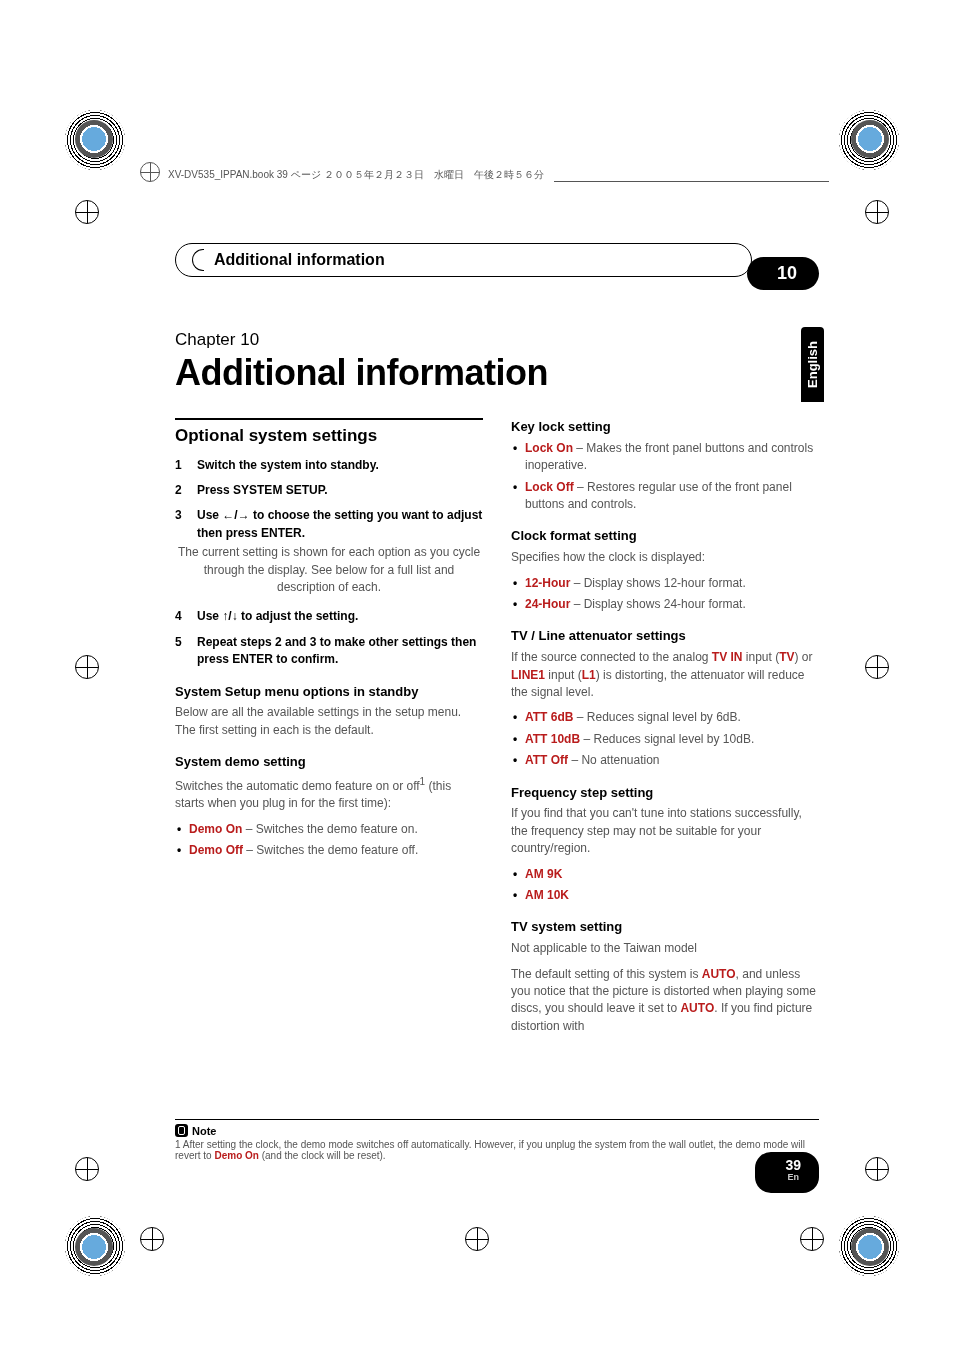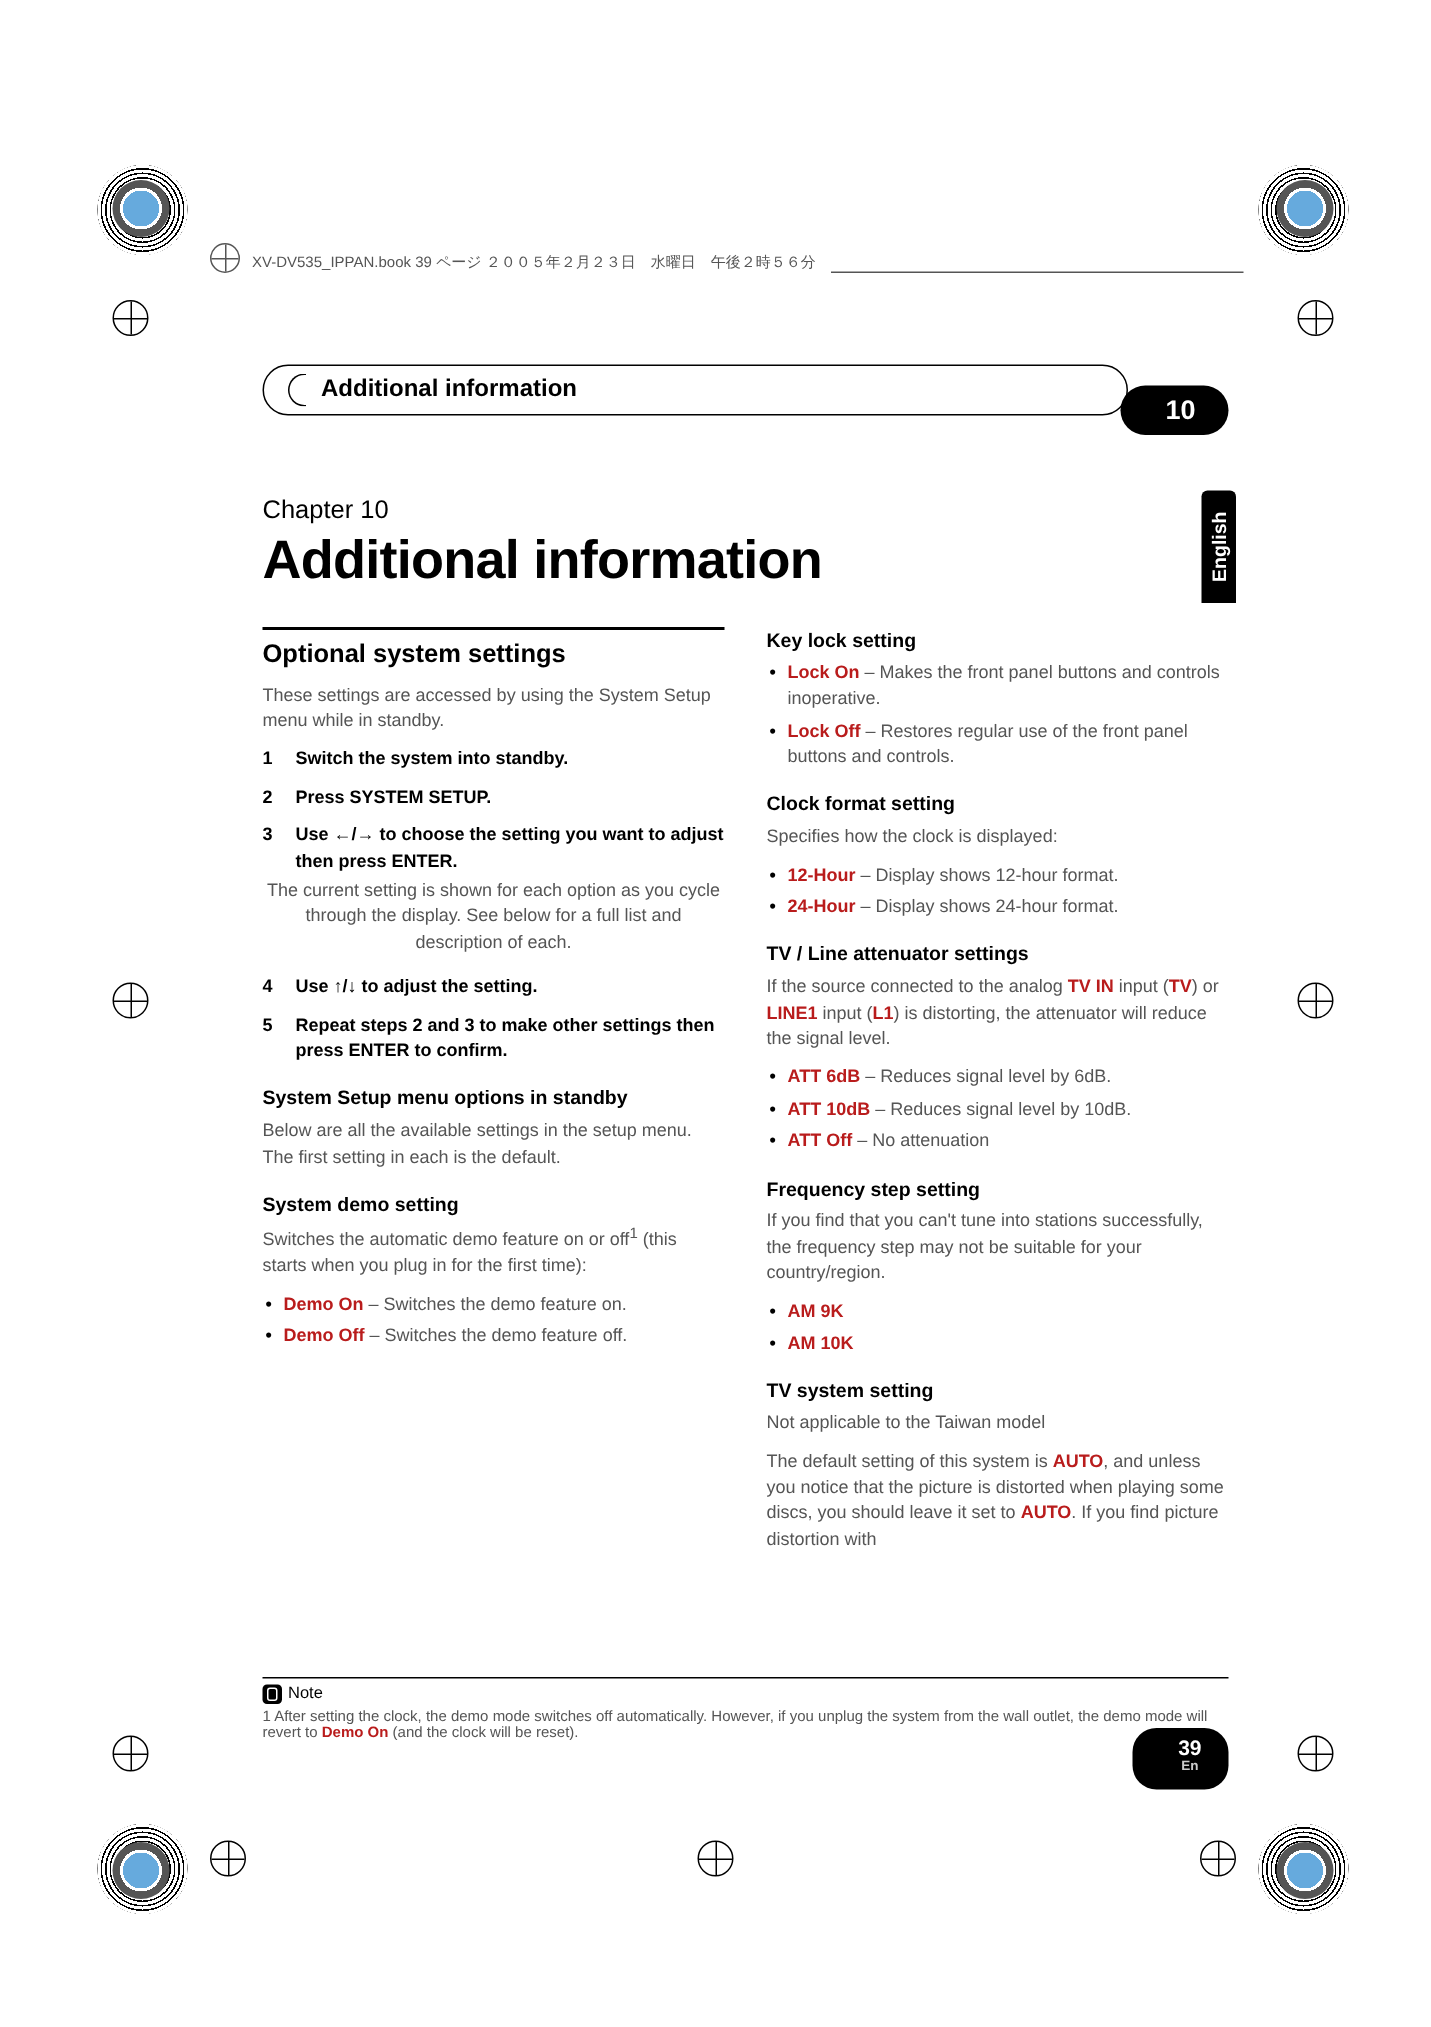--- a/index.html
+++ b/index.html
@@ -195,25 +195,25 @@
     position: absolute;
     left: 175px;
     right: 135px;
     bottom: 190px;
     border-top: 1px solid #000;
     padding-top: 4px;
     font-size: 10px;
     color: #555;
   }
   .note-label {
-    font-weight: normal;
+    font-weight: bold;
     color: #000;
     font-size: 11px;
     display: inline-flex;
-    align-items: flex-start;
+    align-items: flex-end;
     gap: 4px;
   }
   .note-icon {
     display: inline-block;
     width: 13px;
     height: 13px;
     background: #000;
     border-radius: 3px;
     position: relative;
   }
@@ -297,21 +297,20 @@
     <div class="chapter-number-bubble">10</div>
   </div>
 
   <div class="chapter-subtitle">Chapter 10</div>
   <div class="chapter-title">Additional information</div>
 
   <div class="columns">
 
     <div class="col">
       <div class="section-heading">Optional system settings</div>
-      <div class="body-text">These settings are accessed by using the System Setup menu while in standby.</div>
 
       <div class="step">
         <span class="step-num">1</span>
         <span>Switch the system into standby.</span>
       </div>
       <div class="step">
         <span class="step-num">2</span>
         <span>Press SYSTEM SETUP.</span>
       </div>
       <div class="step">

